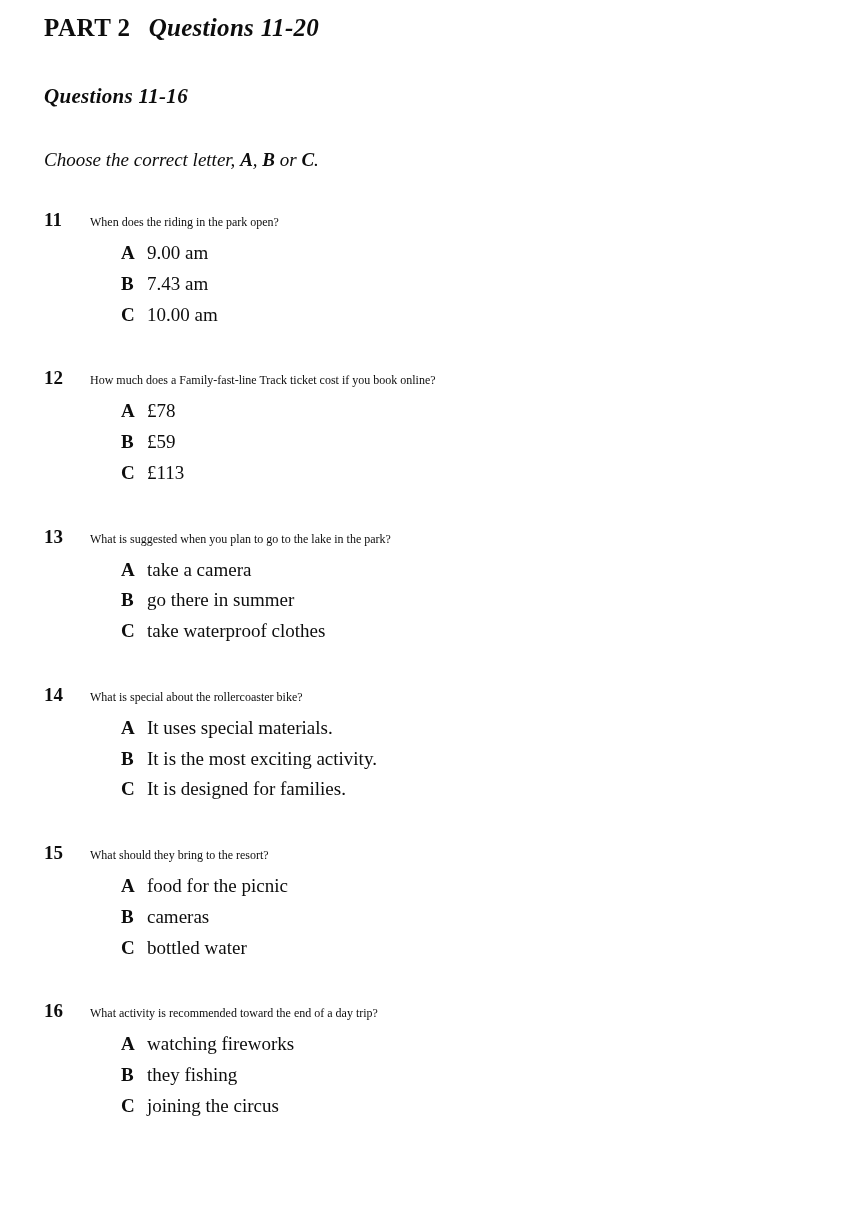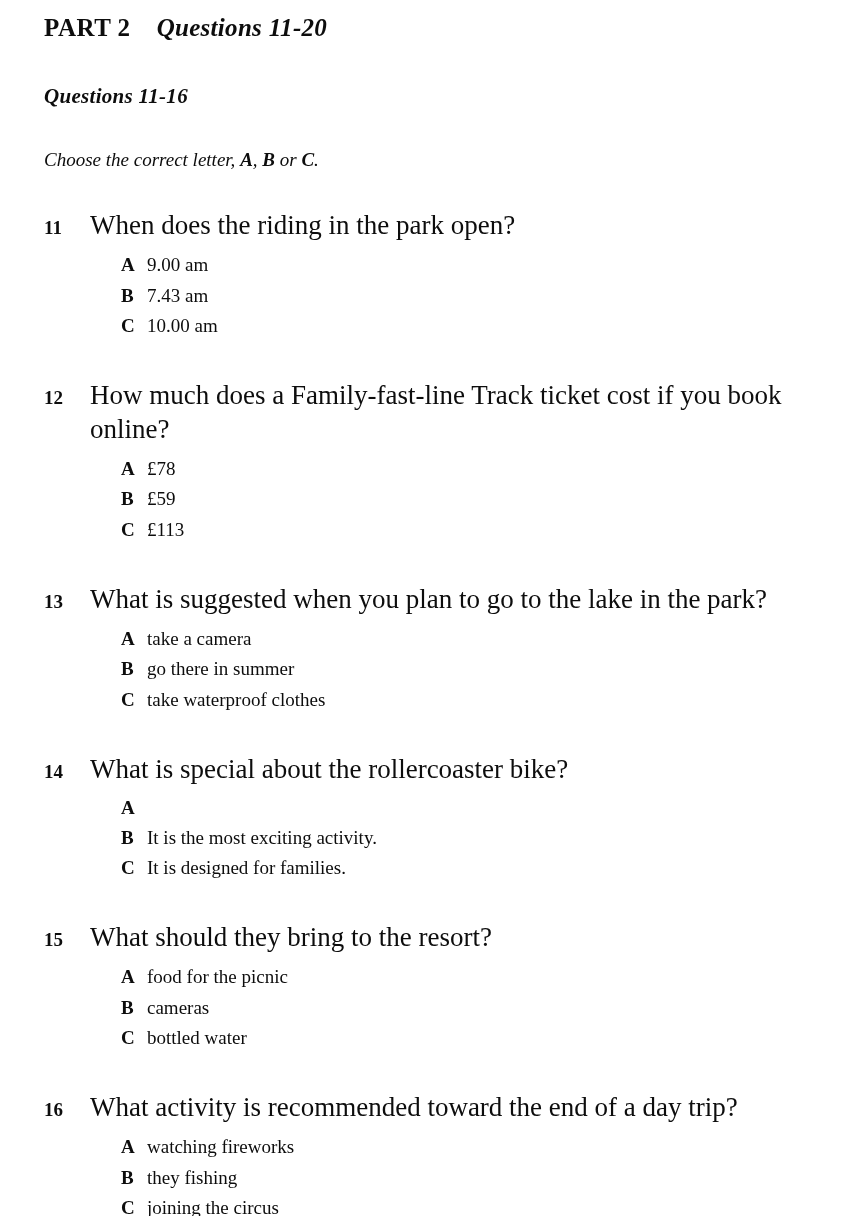--- a/index.html
+++ b/index.html
@@ -18,21 +18,21 @@
   .page {
     padding: 8px 44px 0 44px;
     box-sizing: border-box;
   }
   .part-header {
     font-size: 25px;
     font-weight: bold;
     margin: 6px 0 0 0;
     display: flex;
     align-items: baseline;
-    gap: 26px;
+    gap: 18px;
   }
   .part-label {
     font-weight: bold;
     letter-spacing: 0.5px;
   }
   .part-range {
     font-weight: bold;
     font-style: italic;
     letter-spacing: 0.3px;
   }
@@ -63,21 +63,21 @@
     display: flex;
     align-items: baseline;
   }
   .q-num {
     width: 46px;
     flex: 0 0 46px;
     font-size: 19px;
     font-weight: bold;
   }
   .q-text {
-    font-size: 27px;
+    font-size: 12px;
     line-height: 1.25;
   }
   .options {
     margin-top: 10px;
     padding-left: 77px;
   }
   .option {
     display: flex;
     align-items: baseline;
     margin-bottom: 7px;
@@ -182,20 +182,21 @@
     <div class="q-spacer-lg"></div>
 
     <div class="question">
       <div class="q-row">
         <span class="q-num">14</span>
         <span class="q-text">What is special about the rollercoaster bike?</span>
       </div>
       <div class="options">
         <div class="option">
           <span class="opt-letter">A</span>
+          <span class="opt-text">It uses special materials.</span>
         </div>
         <div class="option">
           <span class="opt-letter">B</span>
           <span class="opt-text">It is the most exciting activity.</span>
         </div>
         <div class="option">
           <span class="opt-letter">C</span>
           <span class="opt-text">It is designed for families.</span>
         </div>
       </div>

